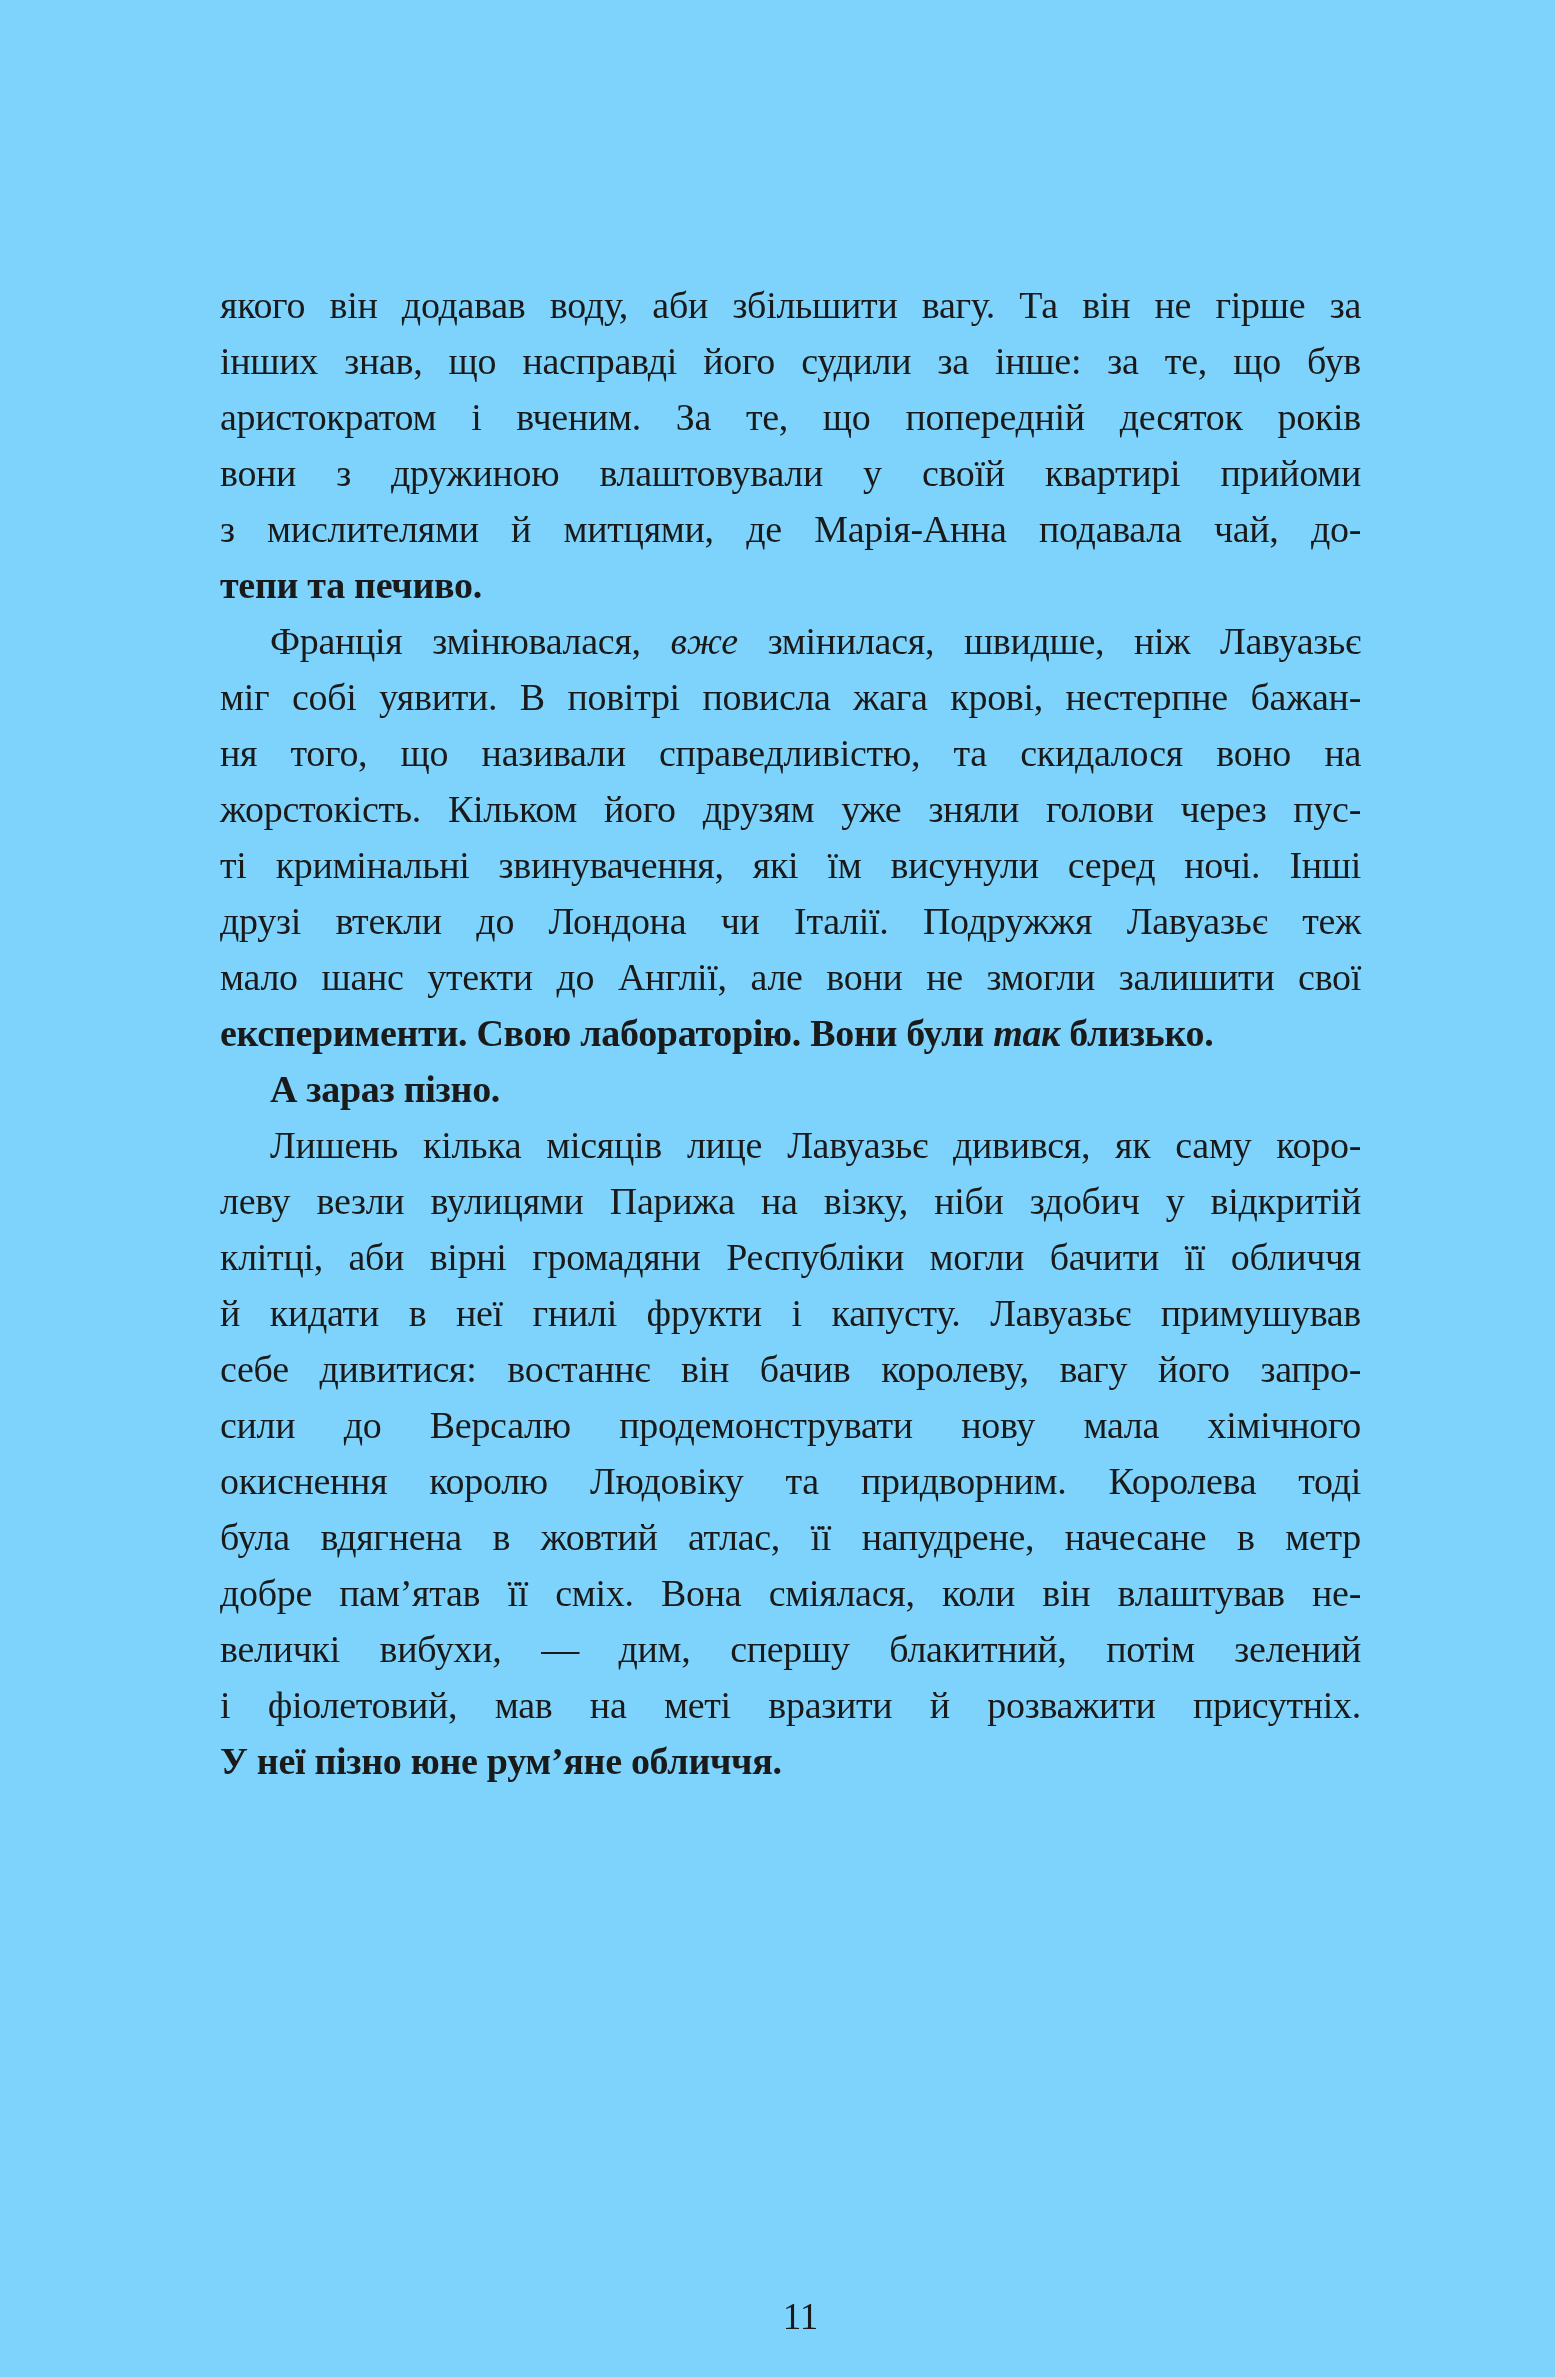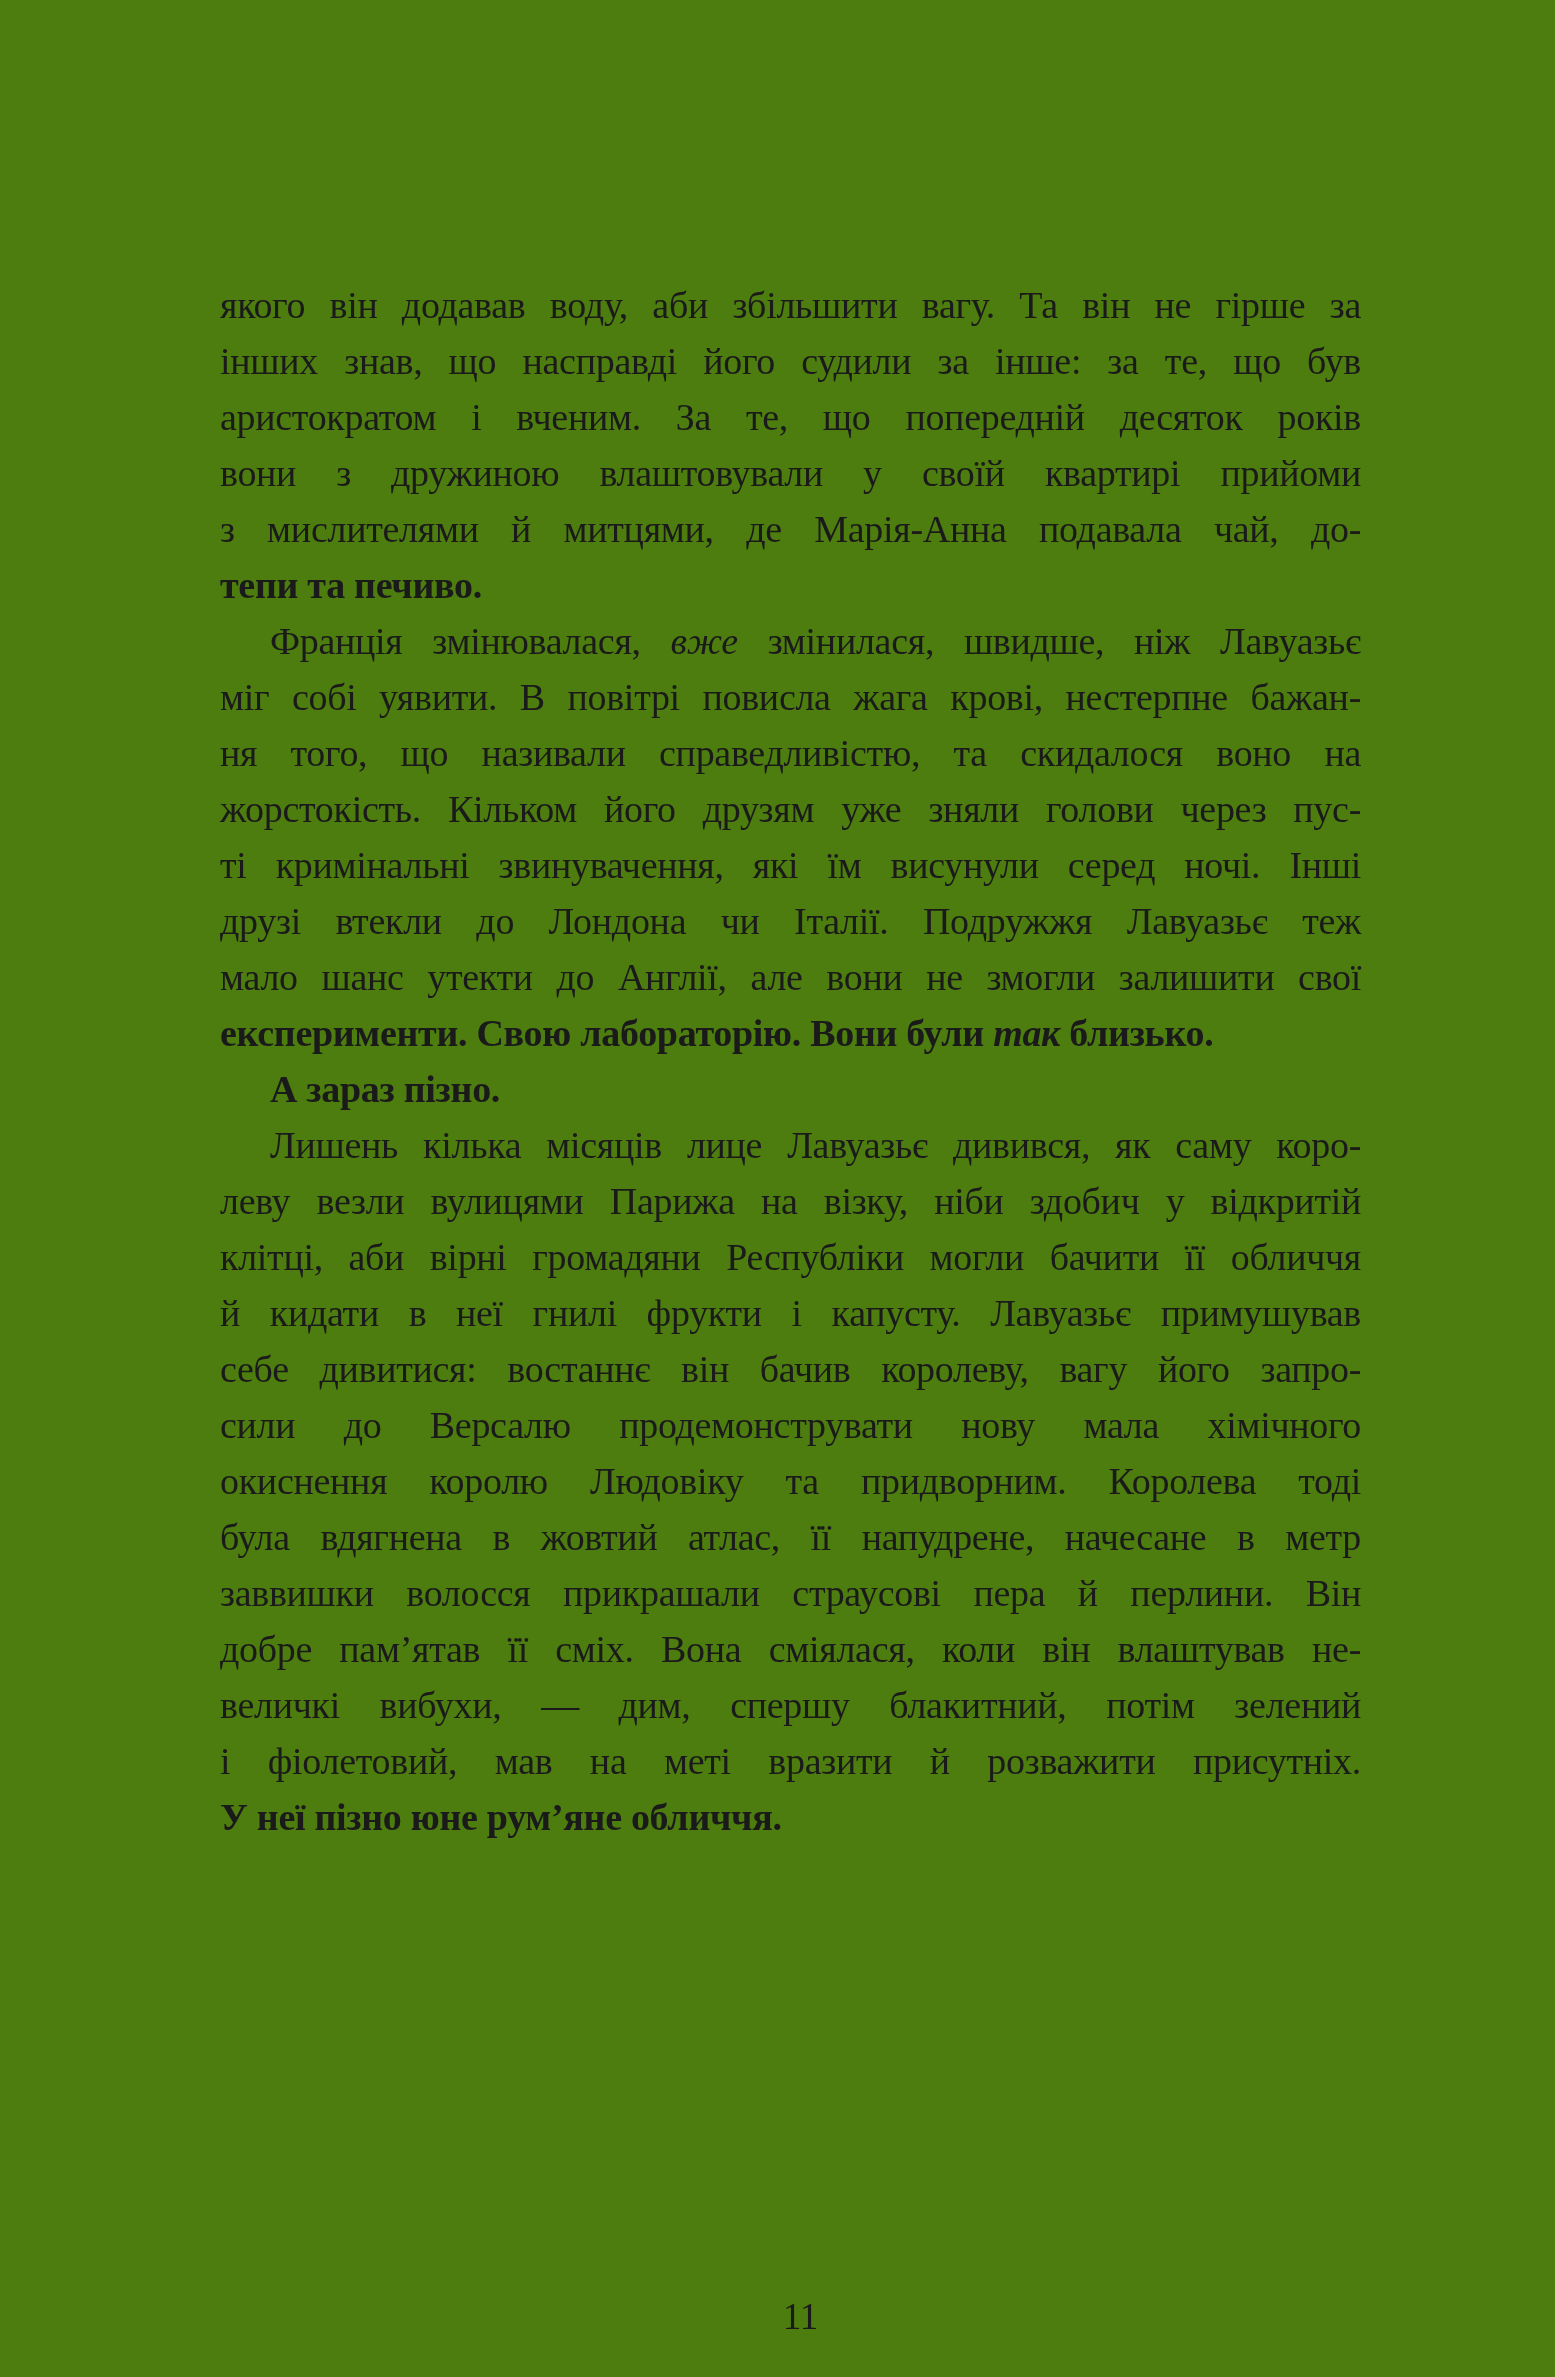--- a/index.html
+++ b/index.html
@@ -13,21 +13,21 @@
     position: relative;
     overflow: hidden;
     font-family: "Liberation Serif", "DejaVu Serif", serif;
     color: #1a1a1a;
   }
   .page {
     position: absolute;
     left: 0; top: 0;
     width: 1555px;
     height: 2377px;
-    background: #4d7c0f;
+    background: #7dd3fc;
   }
   .text-block {
     position: absolute;
     left: 220px;
     top: 277px;
     width: 1141px;
   }
   .line {
     display: block;
     height: 56px;
@@ -142,23 +142,20 @@
         <span class="line">
           <span class="line-inner">сили до Версалю продемонструвати нову мала хімічного</span>
         </span>
         <span class="line">
           <span class="line-inner">окиснення королю Людовіку та придворним. Королева тоді</span>
         </span>
         <span class="line">
           <span class="line-inner">була вдягнена в жовтий атлас, її напудрене, начесане в метр</span>
         </span>
         <span class="line">
-          <span class="line-inner">заввишки волосся прикрашали страусові пера й перлини. Він</span>
-        </span>
-        <span class="line">
           <span class="line-inner">добре пам’ятав її сміх. Вона сміялася, коли він влаштував не-</span>
         </span>
         <span class="line">
           <span class="line-inner">величкі вибухи, — дим, спершу блакитний, потім зелений</span>
         </span>
         <span class="line">
           <span class="line-inner">і фіолетовий, мав на меті вразити й розважити присутніх.</span>
         </span>
         <span class="line last">
           <span class="line-inner">У неї пізно юне рум’яне обличчя.</span>

